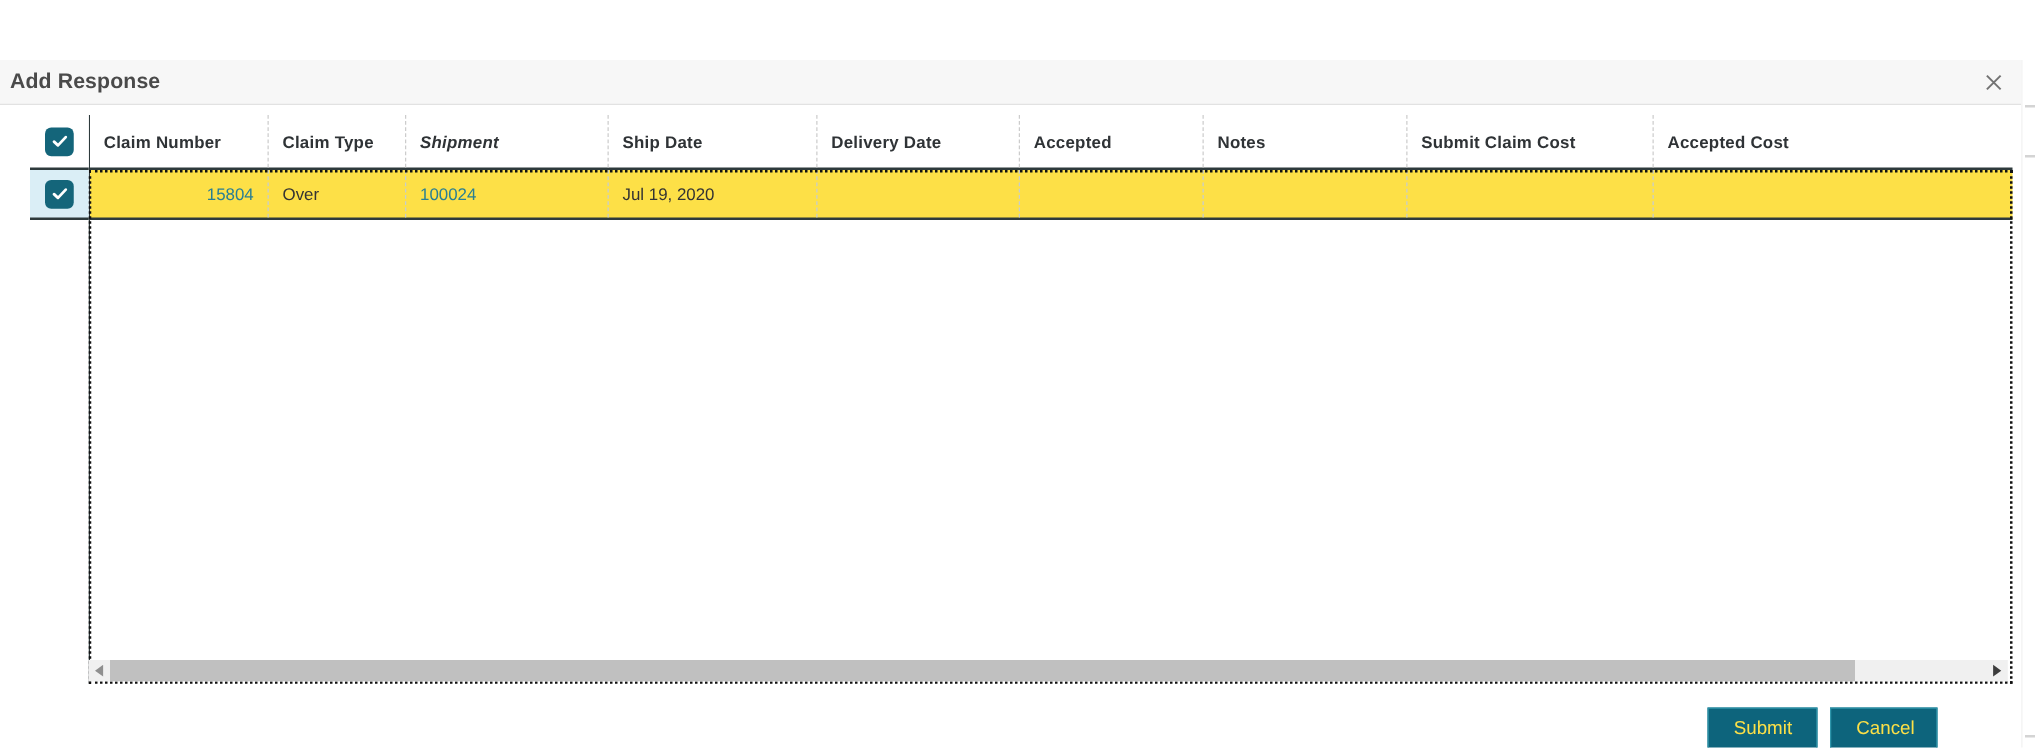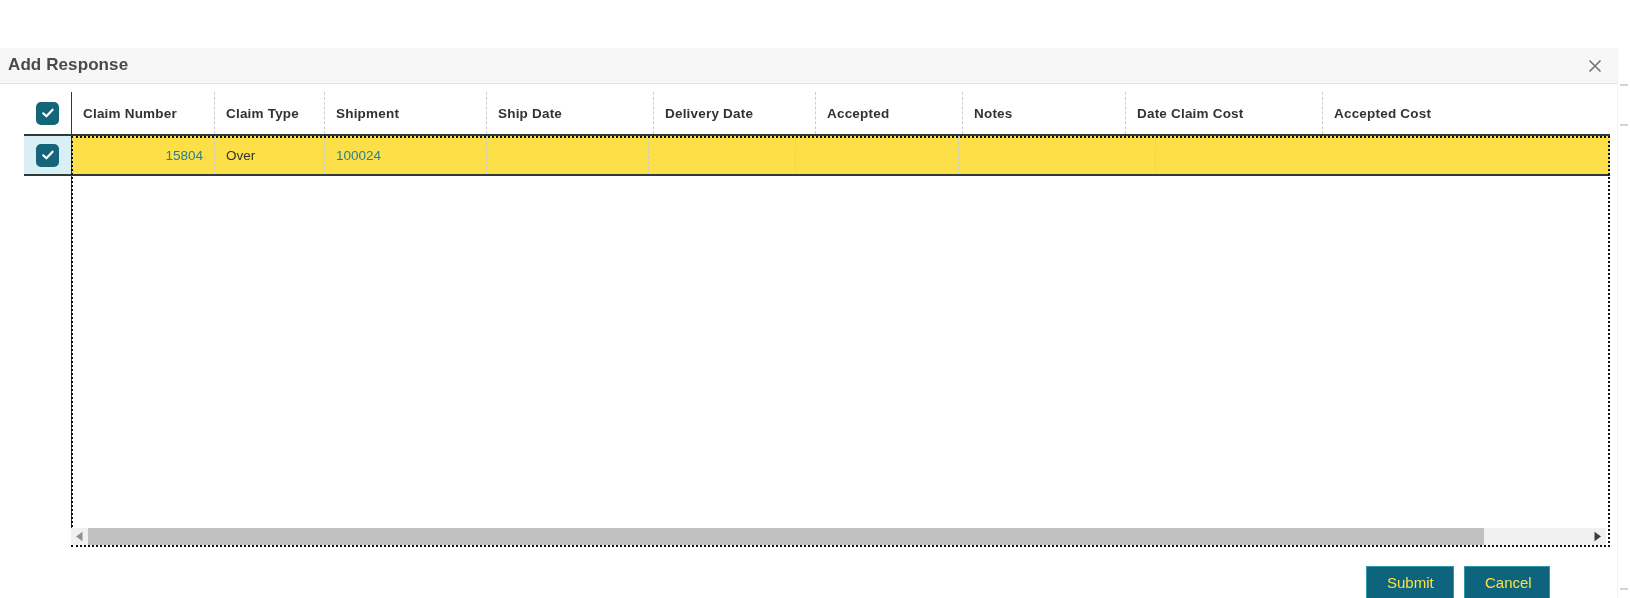--- a/index.html
+++ b/index.html
@@ -285,37 +285,38 @@
       </svg>
     </div>
   </div>
 
   <div class="grid-wrap">
 
     <div class="scroll-view">
       <div class="grid-head" id="grid-head">
           <div class="hcell" style="width: 143px; flex: 0 0 143px;">Claim Number</div>
           <div class="hcell" style="width: 110px; flex: 0 0 110px;">Claim Type</div>
-          <div class="hcell" style="width: 162px; flex: 0 0 162px;">Shipment</div>
+          <div class="hcell" style="width: 162px; flex: 0 0 162px; font-style: italic;">Shipment</div>
           <div class="hcell" style="width: 167px; flex: 0 0 167px;">Ship Date</div>
           <div class="hcell" style="width: 162px; flex: 0 0 162px;">Delivery Date</div>
           <div class="hcell" style="width: 147px; flex: 0 0 147px;">Accepted</div>
           <div class="hcell" style="width: 163px; flex: 0 0 163px;">Notes</div>
-          <div class="hcell" style="width: 197px; flex: 0 0 197px;">Date Claim Cost</div>
+          <div class="hcell" style="width: 197px; flex: 0 0 197px;">Submit Claim Cost</div>
           <div class="hcell" style="width: 288px; flex: 0 0 288px;">Accepted Cost</div>
         </div>
       <div class="grid-body" id="grid-body">
           <div class="grid-row">
             <div class="dcell num" style="width: 143px; flex: 0 0 143px;">
               <span class="link">15804</span>
             </div>
             <div class="dcell" style="width: 110px; flex: 0 0 110px;">Over</div>
             <div class="dcell" style="width: 162px; flex: 0 0 162px;">
               <span class="link">100024</span>
             </div>
+            <div class="dcell" style="width: 167px; flex: 0 0 167px;">Jul 19, 2020</div>
             <div class="dcell" style="width: 162px; flex: 0 0 162px;"></div>
             <div class="dcell" style="width: 147px; flex: 0 0 147px;"></div>
             <div class="dcell" style="width: 163px; flex: 0 0 163px;"></div>
             <div class="dcell" style="width: 197px; flex: 0 0 197px;"></div>
             <div class="dcell" style="width: 288px; flex: 0 0 288px;"></div>
           </div>
         </div>
     </div>
 
     <div class="focus-box"></div>

